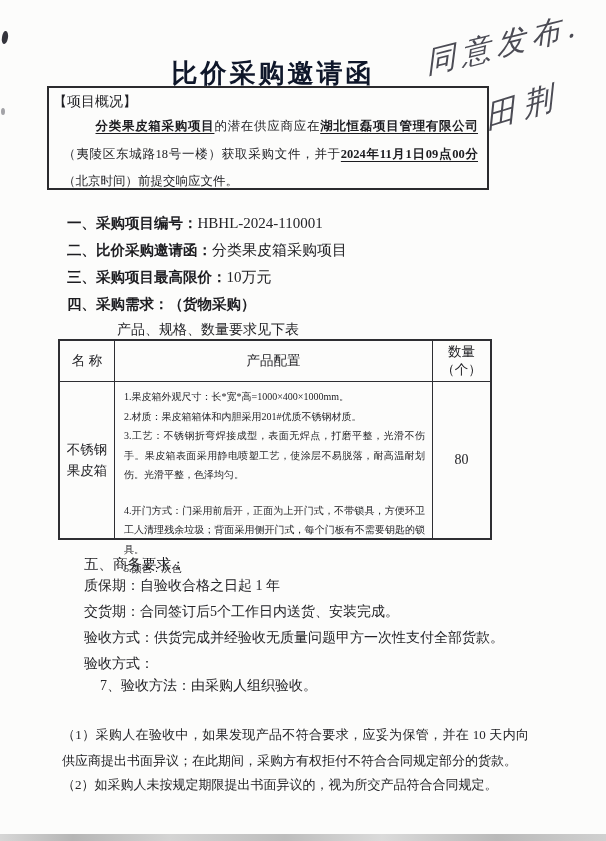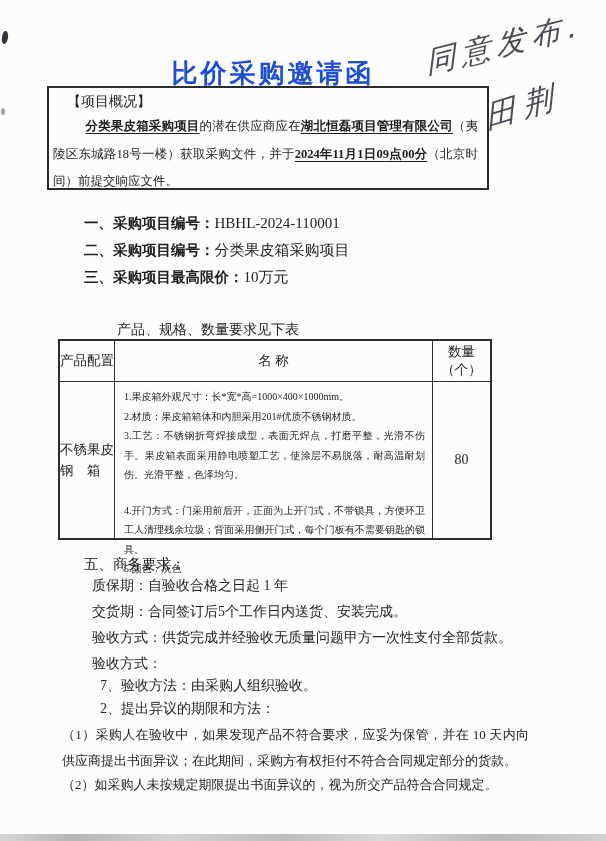--- a/index.html
+++ b/index.html
@@ -10,74 +10,74 @@
     background:#fcfcfb;
     overflow:hidden;
     font-family:"Liberation Serif","DejaVu Serif",serif;
     color:#232327;
   }
   
   .doc-title{
     position:absolute;top:56px;left:0;right:60px;
     text-align:center;
     font-family:"Liberation Sans","DejaVu Sans",sans-serif;
-    font-weight:700;font-size:26px;letter-spacing:3px;color:#1d4ed8;
+    font-weight:700;font-size:26px;letter-spacing:3px;color:#0f172a;
   }
   
   .hw{
     position:absolute;
     font-family:"DejaVu Serif",serif;
     font-style:italic;color:#33333d;
     white-space:nowrap;opacity:.88;
   }
   .hw1{top:24px;left:424px;font-size:30px;letter-spacing:6px;transform:rotate(-14deg) skewX(-8deg);}
   .hw2{top:86px;left:484px;font-size:31px;letter-spacing:8px;transform:rotate(-17deg) skewX(-10deg);}
   
   .smudge1{position:absolute;top:31px;left:2px;width:6px;height:13px;background:#34343c;border-radius:45% 55% 50% 50%;transform:rotate(10deg);}
   .smudge2{position:absolute;top:108px;left:1px;width:4px;height:7px;background:#5a5a62;border-radius:50%;opacity:.55;}
   .scan-edge{position:absolute;left:0;right:0;bottom:0;height:7px;opacity:.75;
     background:linear-gradient(to right,#cacaca 0%,#9e9e9e 12%,#c6c6c6 28%,#a8a8a8 47%,#cfcfcf 63%,#a3a3a3 82%,#c2c2c2 100%);}
   
   .overview-box{
     position:absolute;top:86px;left:47px;width:442px;height:104px;
     border:2px solid #2b2b2e;background:transparent;box-sizing:border-box;
   }
-  .overview-label{margin:5px 0 0 18px;font-size:14px;color:#1f1f23;}
+  .overview-label{margin:5px 0 0 4px;font-size:14px;color:#1f1f23;}
   .overview-para{
-    margin:2px 9px 0 4px;font-size:12.5px;line-height:27.5px;
+    margin:2px 9px 0 14px;font-size:12.5px;line-height:27.5px;
     text-indent:2.6em;color:#232327;text-align:justify;
   }
   .seg-em{font-weight:700;text-decoration:underline;text-underline-offset:3px;text-decoration-thickness:1px;color:#1c1c20;}
   
-  .num-item{position:absolute;left:84px;font-size:15px;white-space:nowrap;}
+  .num-item{position:absolute;left:67px;font-size:15px;white-space:nowrap;}
   .num-item .lbl{font-family:"Liberation Sans","DejaVu Sans",sans-serif;font-weight:700;font-size:14.5px;color:#1d1d21;}
   .num-item .val{font-size:15px;color:#232327;}
   .i1{top:214px}.i2{top:241px}.i3{top:268px}.i4{top:295px}
   .table-note{position:absolute;left:117px;top:321px;font-size:14px;}
   
   .spec-table{
     position:absolute;left:58px;top:339px;width:434px;
     border:2px solid #2e2e32;box-sizing:border-box;
     display:grid;grid-template-columns:55px 1fr 57px;grid-template-rows:41px 156px;
   }
   .spec-table > div{box-sizing:border-box;}
   .th{display:flex;align-items:center;justify-content:center;font-size:13.5px;
       border-bottom:1.5px solid #2e2e32;flex-direction:column;line-height:18px;}
   .col-a{border-right:1.5px solid #2e2e32;}
   .col-b{border-right:1.5px solid #2e2e32;}
-  .name-cell{display:flex;align-items:center;justify-content:center;flex-direction:row;
+  .name-cell{display:flex;align-items:center;justify-content:center;flex-direction:column;
       font-size:13.5px;line-height:21px;}
   .config-cell{padding:5px 7px 2px 9px;font-size:10px;line-height:19.5px;text-align:justify;}
   .cfg-item{margin:0;}
   .cfg-gap{margin-top:16px;}
   .qty-cell{display:flex;align-items:center;justify-content:center;font-size:14px;}
   
   .biz-heading{position:absolute;left:84px;top:555px;
       font-family:"Liberation Sans","DejaVu Sans",sans-serif;font-weight:400;font-size:14.5px;color:#1d1d21;}
-  .biz-line{position:absolute;left:92px;font-size:14px;white-space:nowrap;}
+  .biz-line{position:absolute;left:84px;font-size:14px;white-space:nowrap;}
   .b1{top:577px}.b2{top:603px}.b3{top:629px}.b4{top:655px}
   .biz-sub{position:absolute;left:100px;font-size:14px;white-space:nowrap;}
   .s1{top:677px}.s2{top:700px}
   .biz-para{position:absolute;left:62px;font-size:13px;line-height:26px;text-align:justify;}
   .p1{top:722px;width:467px;}
   .p2{top:772px;width:500px;}
 </style>
 </head>
 <body>
 
@@ -96,30 +96,33 @@
     <div class="overview-label">【项目概况】</div>
     <div class="overview-para">
       <span class="seg-em">分类果皮箱采购项目</span><span>的潜在供应商应在</span><span class="seg-em">湖北恒磊项目管理有限公司</span><span>（夷陵区东城路18号一楼）获取采购文件，并于</span><span class="seg-em">2024年11月1日09点00分</span><span>（北京时间）前提交响应文件。</span>
     </div>
   </div>
 
   <div class="num-item i1">
     <span class="lbl">一、采购项目编号：</span><span class="val">HBHL-2024-110001</span>
   </div>
   <div class="num-item i2">
-    <span class="lbl">二、采购项目编号：</span><span class="val">分类果皮箱采购项目</span>
+    <span class="lbl">二、比价采购邀请函：</span><span class="val">分类果皮箱采购项目</span>
   </div>
   <div class="num-item i3">
     <span class="lbl">三、采购项目最高限价：</span><span class="val">10万元</span>
   </div>
+  <div class="num-item i4">
+    <span class="lbl">四、采购需求：（货物采购）</span><span class="val"></span>
+  </div>
   <div class="table-note">产品、规格、数量要求见下表</div>
 
   <div class="spec-table">
+    <div class="th col-a">名  称</div>
     <div class="th col-b">产品配置</div>
-    <div class="th col-a">名  称</div>
     <div class="th">
       <span>数量</span>
       <span>（个）</span>
     </div>
     <div class="name-cell col-a">
       <span>不锈钢</span>
       <span>果皮箱</span>
     </div>
     <div class="config-cell col-b">
       <div class="cfg-item">1.果皮箱外观尺寸：长*宽*高=1000×400×1000mm。</div>
@@ -130,17 +133,16 @@
     </div>
     <div class="qty-cell">80</div>
   </div>
 
   <div class="biz-heading">五、商务要求：</div>
   <div class="biz-line b1">质保期：自验收合格之日起 1 年</div>
   <div class="biz-line b2">交货期：合同签订后5个工作日内送货、安装完成。</div>
   <div class="biz-line b3">验收方式：供货完成并经验收无质量问题甲方一次性支付全部货款。</div>
   <div class="biz-line b4">验收方式：</div>
   <div class="biz-sub s1">7、验收方法：由采购人组织验收。</div>
-  <div class="biz-sub s2">2、提出异议的期限和方法：</div>
   <div class="biz-para p1">（1）采购人在验收中，如果发现产品不符合要求，应妥为保管，并在 10 天内向供应商提出书面异议；在此期间，采购方有权拒付不符合合同规定部分的货款。</div>
   <div class="biz-para p2">（2）如采购人未按规定期限提出书面异议的，视为所交产品符合合同规定。</div>
 
 </div>
 
 </body></html>

